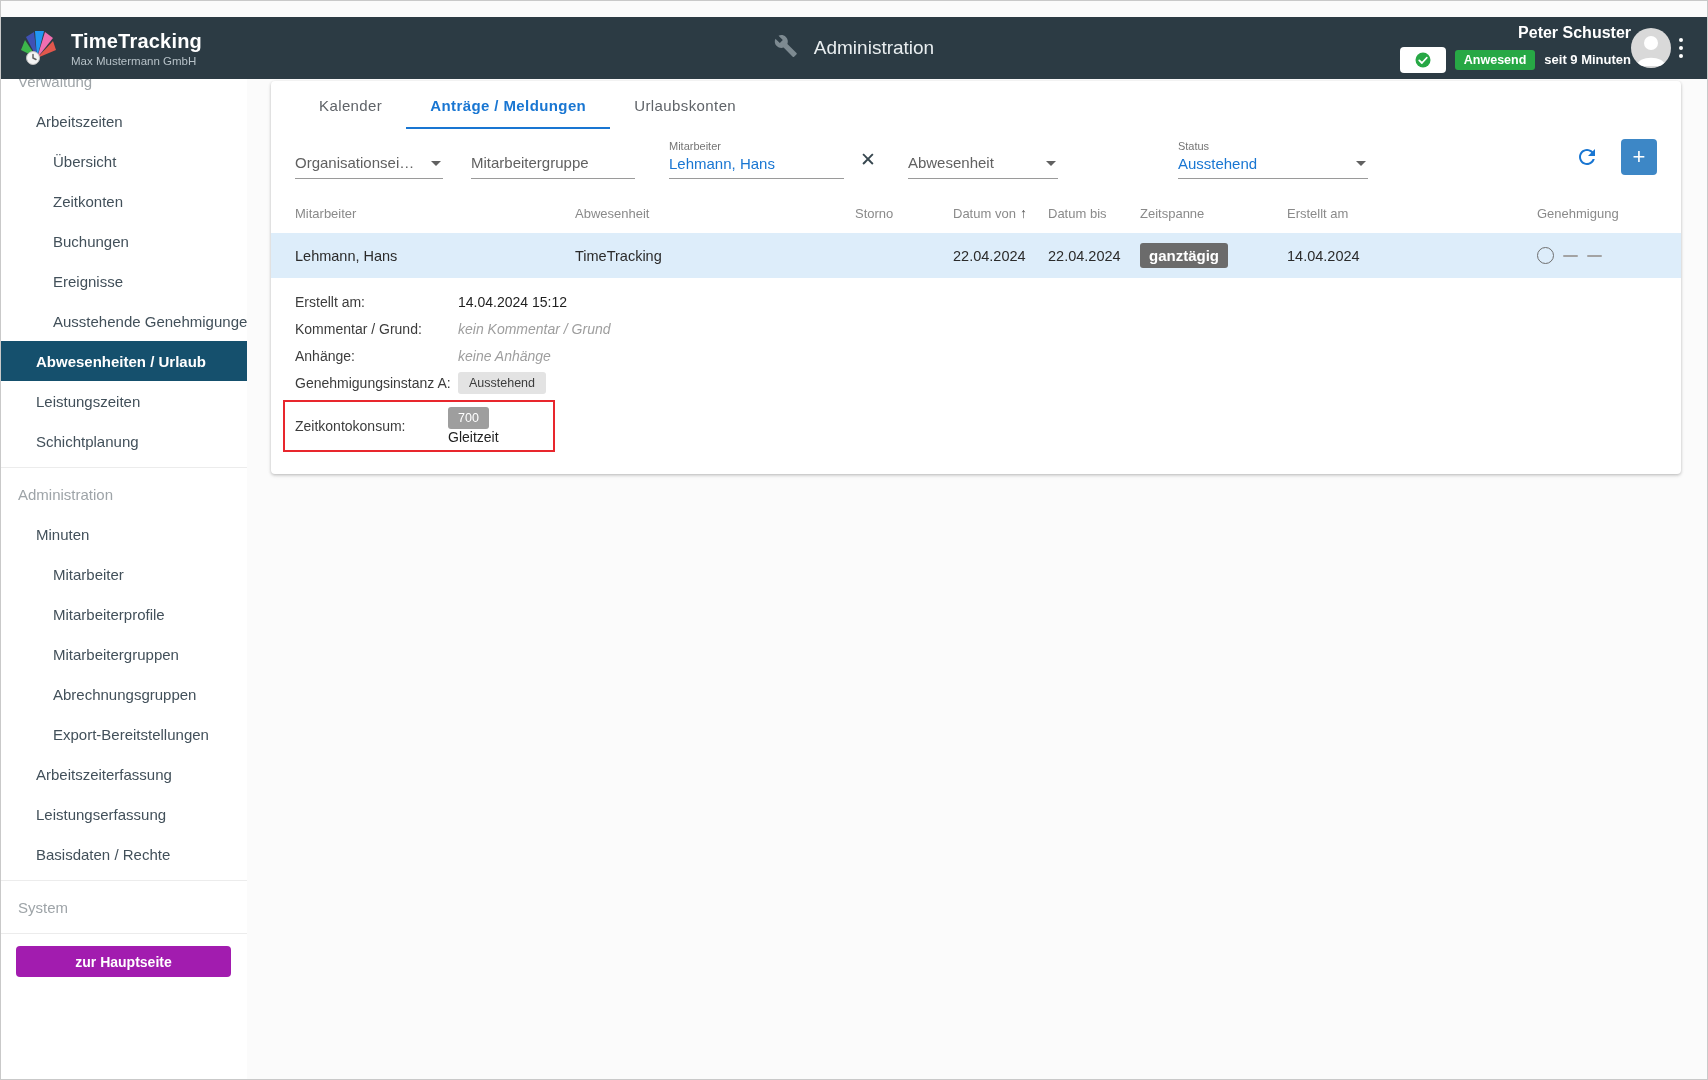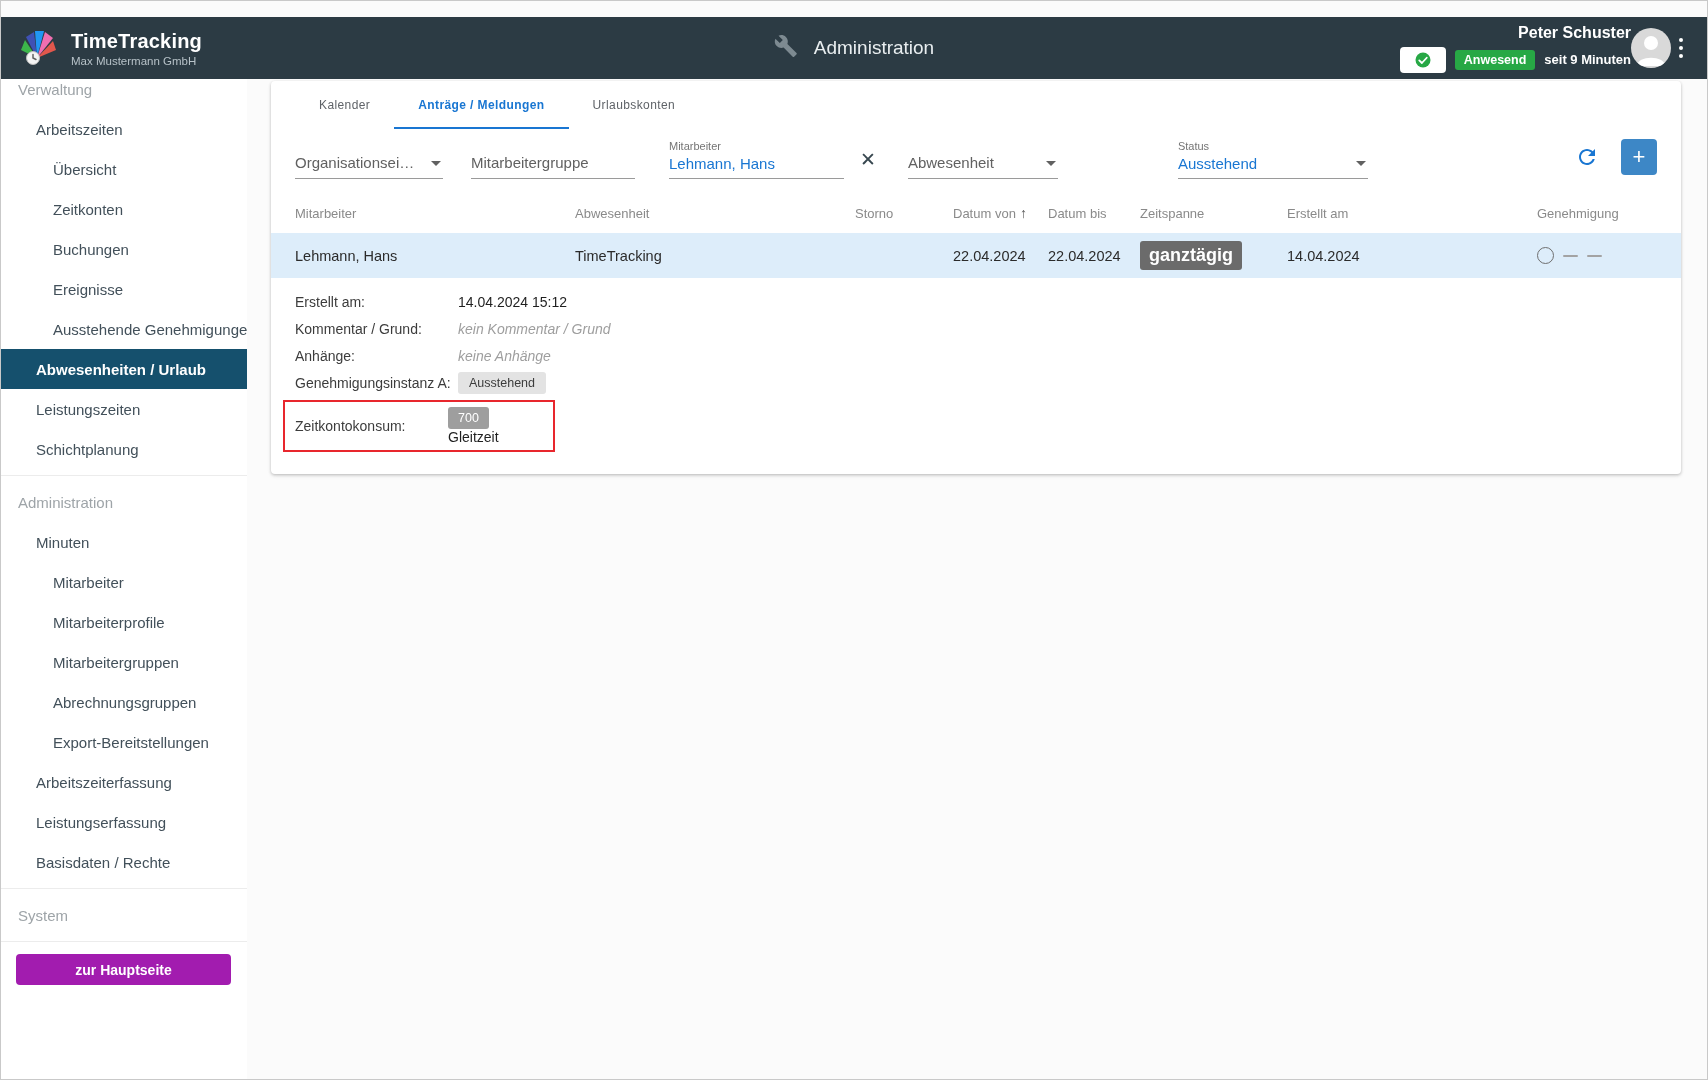--- a/index.html
+++ b/index.html
@@ -18,41 +18,41 @@
   .user-name { font-size:16px; font-weight:bold; color:#fff; }
   .presence-row { display:flex; align-items:center; gap:9px; }
   .check-pill { width:46px; height:26px; background:#fff; border-radius:4px; display:flex; align-items:center; justify-content:center; cursor:pointer; }
   .badge-green { background:#27a845; color:#fff; font-size:12.5px; font-weight:bold; padding:3px 9px; border-radius:3px; }
   .presence-since { font-size:13px; font-weight:bold; color:#fff; }
   .avatar { width:40px; height:40px; border-radius:50%; background:#d9d9d9; display:flex; align-items:flex-end; justify-content:center; overflow:hidden; }
   .kebab { display:flex; flex-direction:column; gap:4px; padding:6px 8px; cursor:pointer; }
   .kebab i { width:4px; height:4px; border-radius:50%; background:#fff; }
 
   
-  .sidebar { position:absolute; top:62px; left:0; bottom:0; width:293px; background:#fff; border-right:1px solid #e4e4e4; padding-top:6px; }
+  .sidebar { position:absolute; top:54px; left:0; bottom:0; width:293px; background:#fff; border-right:1px solid #e4e4e4; padding-top:6px; }
   .nav-item { height:40px; display:flex; align-items:center; font-size:15px; color:#42505a; cursor:pointer; position:relative; padding-right:18px; }
   .nav-item .lbl { flex:1; }
   .lv1 { padding-left:17px; color:#9ea4a8; }
   .lv2 { padding-left:35px; }
   .lv3 { padding-left:52px; }
   .nav-item.selected { background:#15506d; color:#fff; font-weight:bold; }
   .chev { width:8px; height:8px; border-right:2px solid #757575; border-bottom:2px solid #757575; display:inline-block; }
   .chev.down { transform:rotate(45deg) translate(-2px,-2px); }
   .chev.right { transform:rotate(-45deg); }
   .lv1 .chev { border-color:#9ea4a8; }
   .nav-div { height:1px; background:#ececec; margin:6px 0; }
   .home-btn { margin:12px 15px 0 15px; width:215px; height:31px; background:#a21caf; color:#fff; border:none; border-radius:4px; font-size:14px; font-weight:bold; font-family:"Liberation Sans",sans-serif; cursor:pointer; display:block; }
 
   
   .main { position:absolute; top:62px; left:246px; right:0; bottom:0; background:#fbfbfb; padding:18px 28px 0 24px; }
   .card { background:#fff; border-radius:4px; box-shadow:0 1px 3px rgba(0,0,0,.2), 0 2px 4px rgba(0,0,0,.08); width:1410px; }
 
   
   .tabs { display:flex; padding-left:24px; height:48px; align-items:stretch; }
-  .tab { display:flex; align-items:center; padding:0 24px; font-size:12px; letter-spacing:.4px; color:#5f6368; cursor:pointer; position:relative;text-align:right; }
+  .tab { display:flex; align-items:center; padding:0 24px; font-size:15px; letter-spacing:.4px; color:#5f6368; cursor:pointer; position:relative;text-align:right; }
   .tab.active { color:#1976d2; font-weight:bold; }
   .tab.active::after { content:""; position:absolute; left:0; right:0; bottom:0; height:2px; background:#1976d2; }
 
   
   .filterbar { display:flex; align-items:flex-end; padding:6px 24px 14px 24px; height:64px; }
   .field { border-bottom:1px solid #9a9a9a; padding-bottom:6px; position:relative; }
   .field .float-lbl { font-size:11px; color:#757575; margin-bottom:3px; }
   .field .val { font-size:15px; color:#1976d2; white-space:nowrap; }
   .field .ph { font-size:15px; color:#616161; white-space:nowrap;margin-top:24px; }
   .field input { border:none; outline:none; font-size:15px; width:100%; font-family:"Liberation Sans",sans-serif; background:transparent; }
@@ -68,21 +68,21 @@
   .refresh-btn { cursor:pointer; display:flex; }
   .add-btn { width:36px; height:36px; background:#3d87c6; border:none; border-radius:4px; color:#fff; font-size:22px; line-height:34px; cursor:pointer; font-family:"Liberation Sans",sans-serif; }
 
   
   .tgrid { display:grid; grid-template-columns:280px 280px 70px 28px 95px 92px 147px 250px 1fr; align-items:center; padding:0 24px; }
   .thead { height:40px; color:#8a8a8a; font-size:13px; }
   .thead .c-storno, .trow .c-storno { }
   .th-sort { display:inline-flex; align-items:center; gap:4px; }
   .sort-arrow { font-size:14px; color:#555; }
   .trow { height:45px; background:#ddedfa; font-size:14.5px; color:#2b2b2b; cursor:pointer; }
-  .chip-dark { background:#6b6b6b; color:#fff; font-size:18px; font-weight:bold; padding:4px 9px; border-radius:3px; display:inline-block; }
+  .chip-dark { background:#6b6b6b; color:#fff; font-size:15px; font-weight:bold; padding:4px 9px; border-radius:3px; display:inline-block; }
   .appr { display:flex; align-items:center; gap:9px; }
   .appr .ring { width:17px; height:17px; border:1.5px solid #6f6f6f; border-radius:50%; cursor:pointer; }
   .appr .dash { width:15px; height:2px; background:#a3a3a3; border-radius:1px; }
 
   
   .details { padding:10px 24px 22px 24px; }
   .drow { display:grid; grid-template-columns:163px auto; align-items:center; min-height:27px; font-size:14px; color:#3c3c3c; }
   .dval { color:#1f1f1f; }
   .dval.italic { color:#9e9e9e; font-style:italic; }
   .chip-grey { background:#e3e3e3; color:#3c3c3c; font-size:12.5px; padding:4px 11px; border-radius:3px; display:inline-block; }

